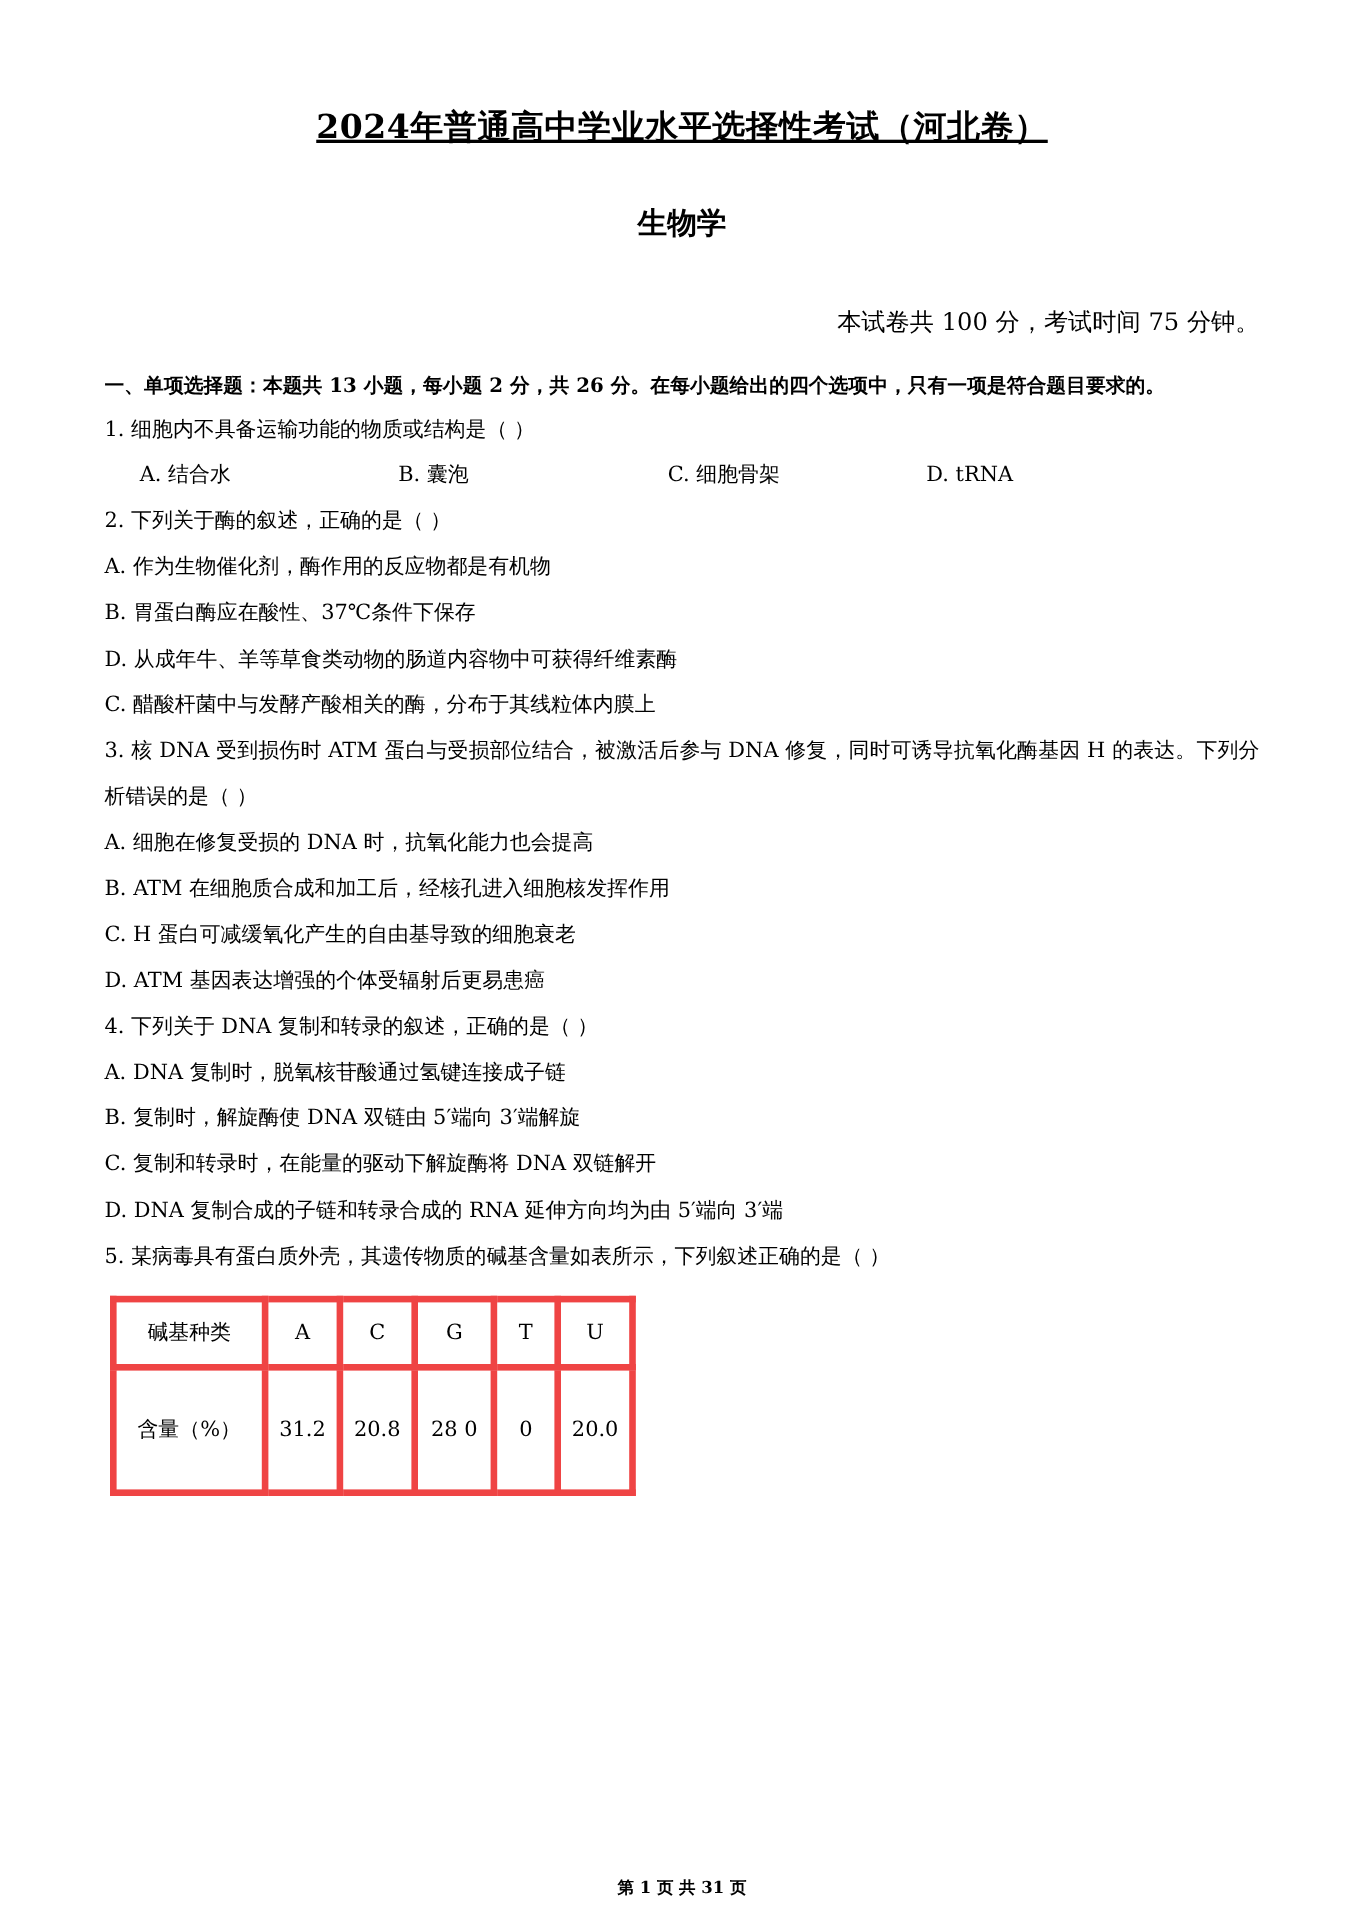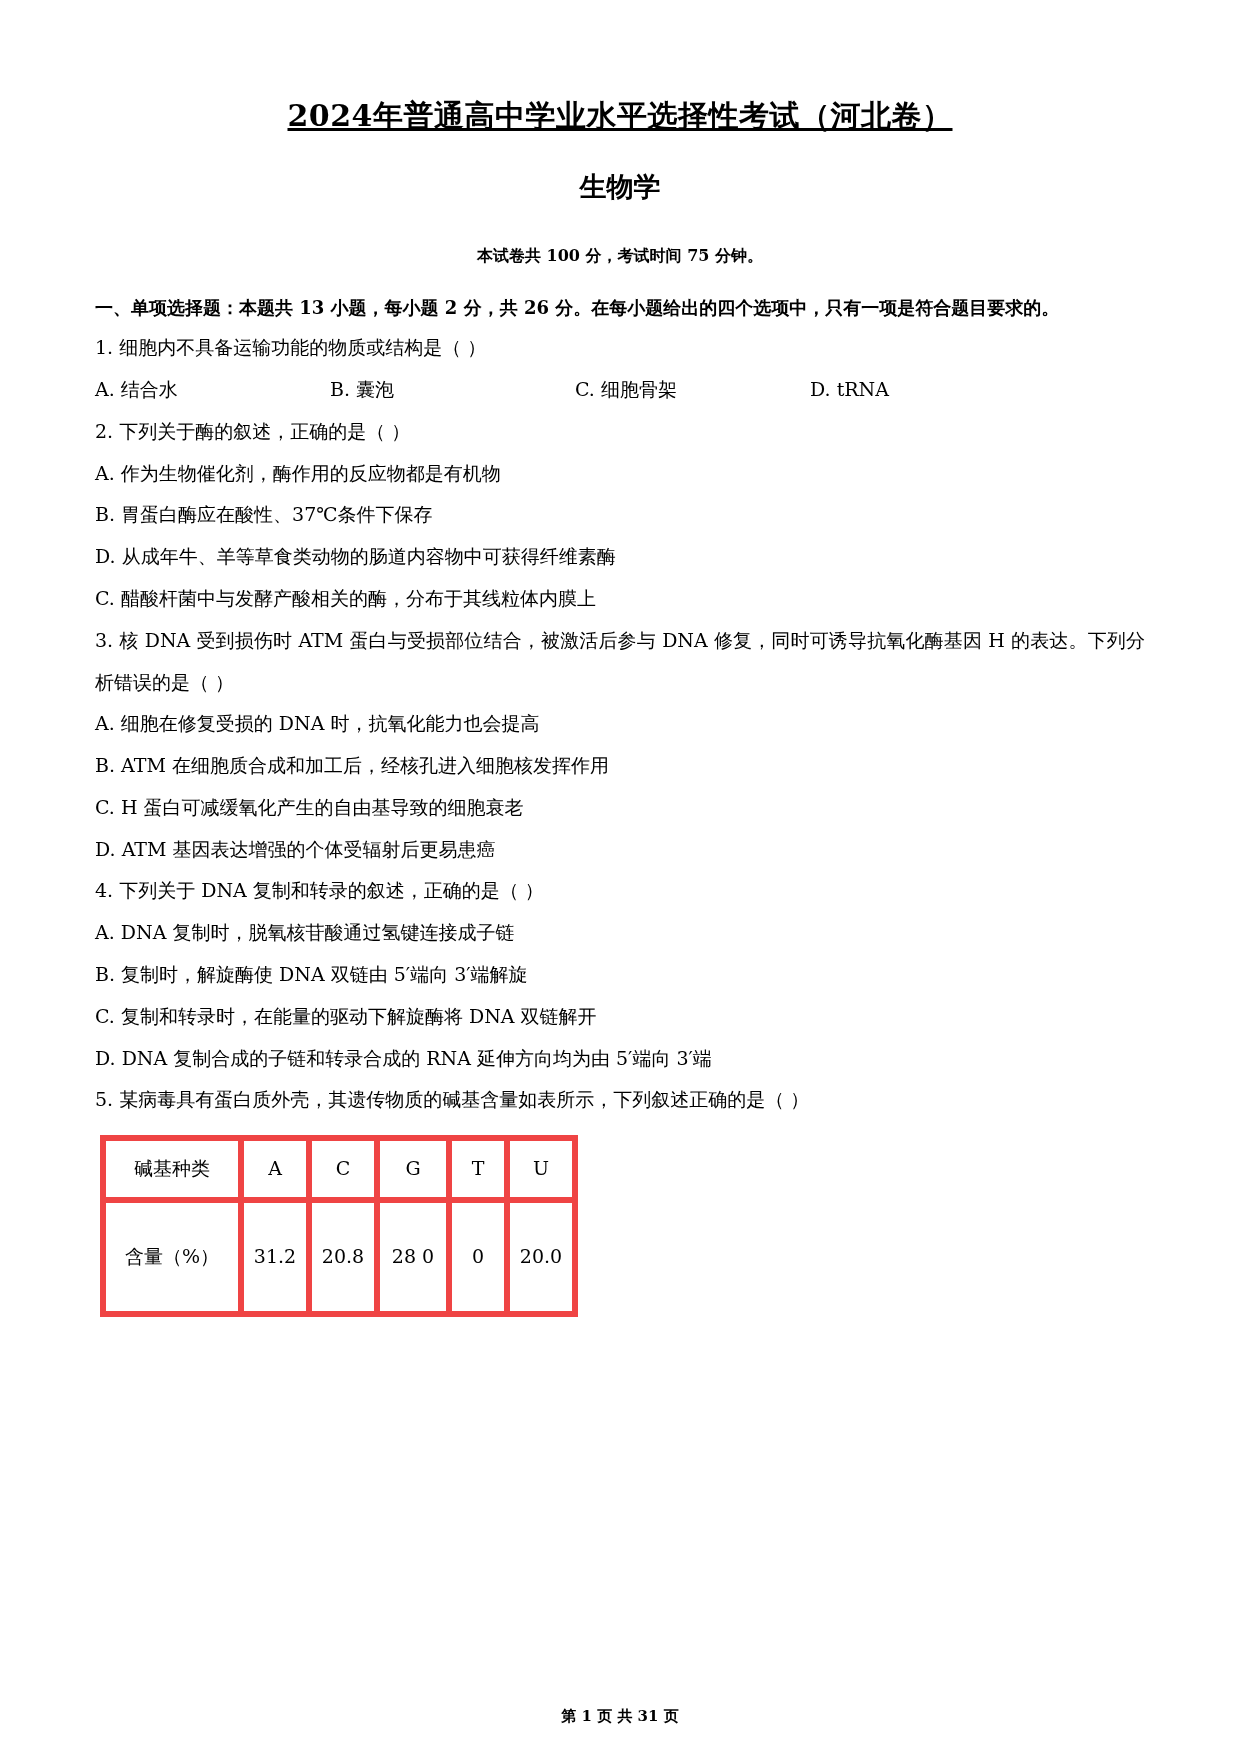--- a/index.html
+++ b/index.html
@@ -31,28 +31,28 @@
     letter-spacing: 0.5px;
     margin: 0;
     padding-top: 96px;
     line-height: 1.35;
     text-decoration: underline;
   }
   .doc-subtitle {
     text-align: center;
     font-size: 27px;
     font-weight: bold;
-    margin: 0;
+    margin: 17px;
     padding-top: 32px;
     line-height: 1.35;
   }
   .exam-info {
-    text-align: center;
-    font-size: 16px;
-    font-weight: bold;
+    text-align: right;
+    font-size: 22px;
+    font-weight: normal;
     margin: 0;
     padding-top: 40px;
     line-height: 1.4;
   }
 
   .section-heading {
     font-size: 18px;
     font-weight: bold;
     line-height: 2.1;
     margin: 0;
@@ -70,21 +70,21 @@
     text-justify: inter-ideograph;
   }
   .opt-row {
     display: flex;
     font-size: 19px;
     line-height: 2.2;
   }
   .opt-row .opt {
     flex: 0 0 auto;
   }
-  .opt-w1 { width: 235px; }
+  .opt-w1 { width: 235px; margin-left: 32px; }
   .opt-w2 { width: 245px; }
   .opt-w3 { width: 235px; }
 
   
   .table-wrap {
     padding-top: 14px;
     padding-left: 5px;
   }
   table.base-table {
     border-collapse: collapse;

